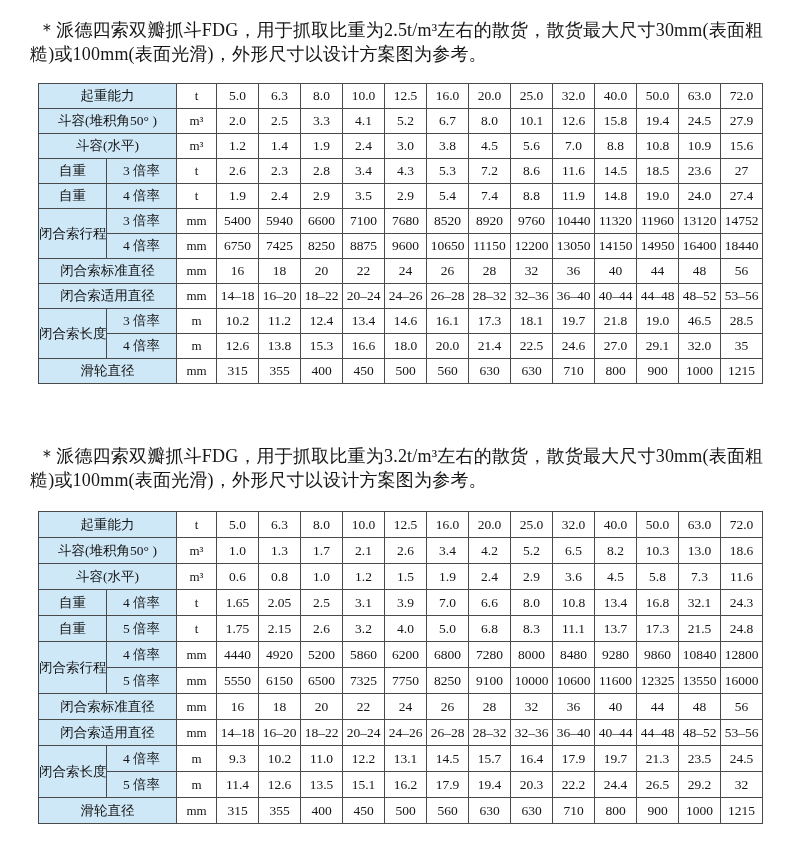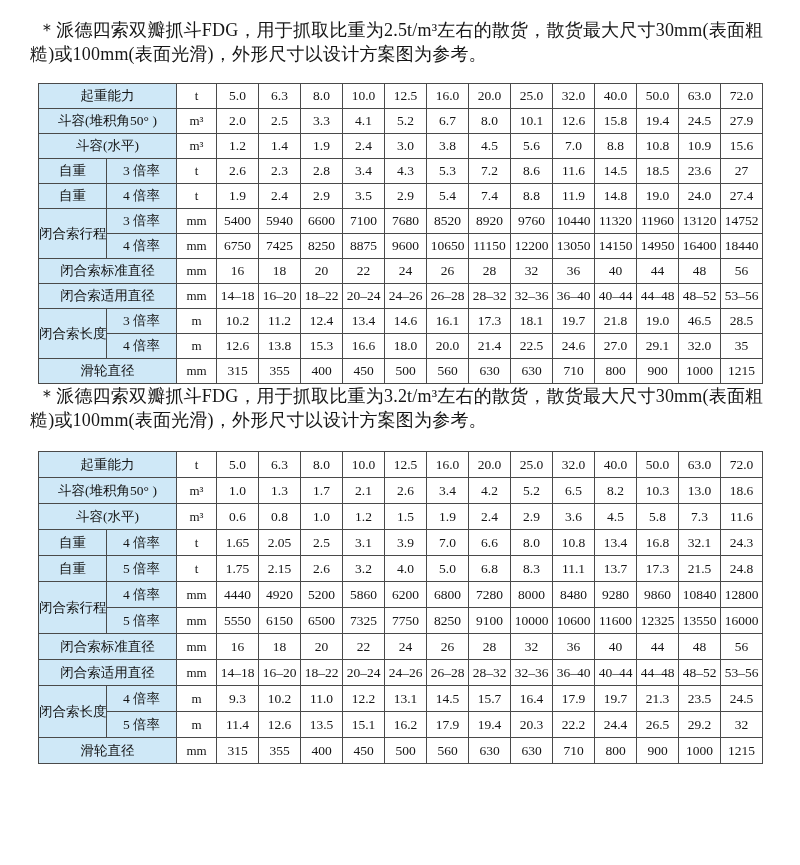--- a/index.html
+++ b/index.html
@@ -12,21 +12,21 @@
     width:800px;height:865px;background:#ffffff;color:var(--text);
     font-family:"Liberation Serif","DejaVu Serif",serif;
     overflow:hidden;
   }
   .page{padding:18px 30px 0 30px;}
   p.intro{
     margin:0;font-size:18px;line-height:24px;text-indent:8px;
     letter-spacing:0.2px;
   }
   p.intro.first{margin-bottom:17px;}
-  p.intro.second{margin-bottom:19px;}
+  p.intro.second{margin-top:60px;margin-bottom:19px;}
   table.spec{
     border-collapse:collapse;table-layout:fixed;margin-left:8px;
     width:724px;
     padding-left:43px;
   }
   table.spec td{
     border:1px solid var(--border);
     text-align:center;vertical-align:middle;
     font-size:13.5px;padding:0;height:24px;line-height:24px;
     overflow:hidden;white-space:nowrap;

